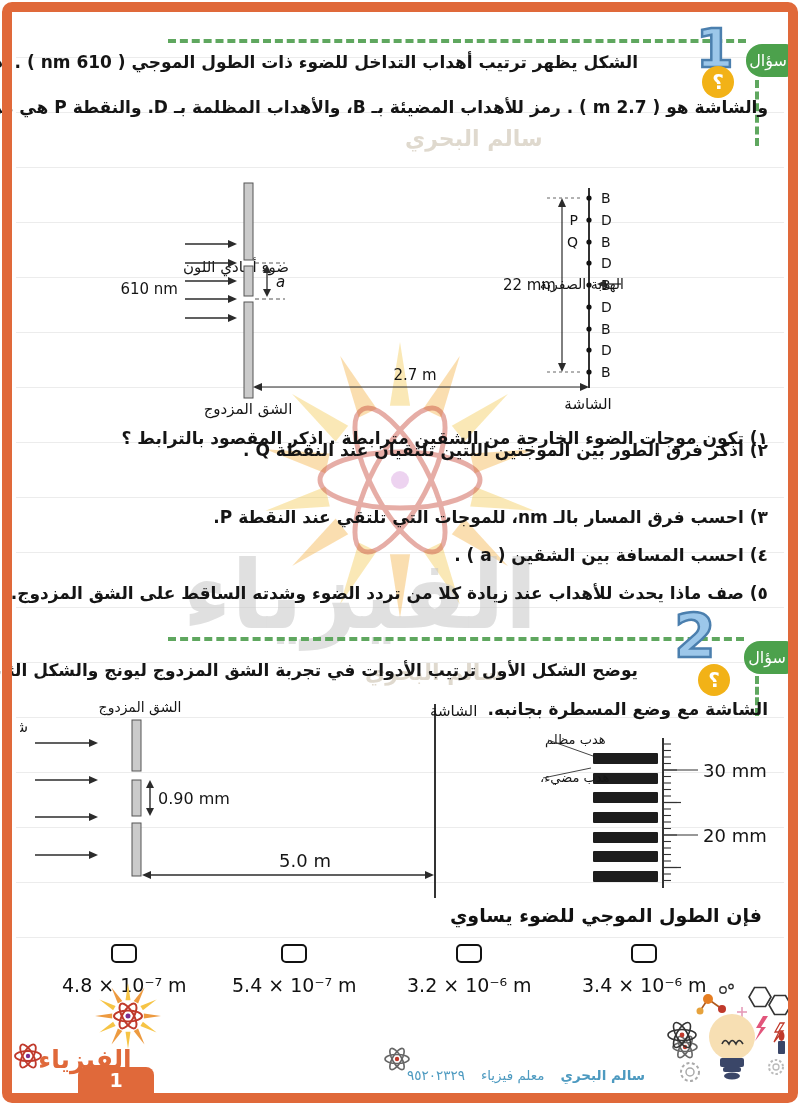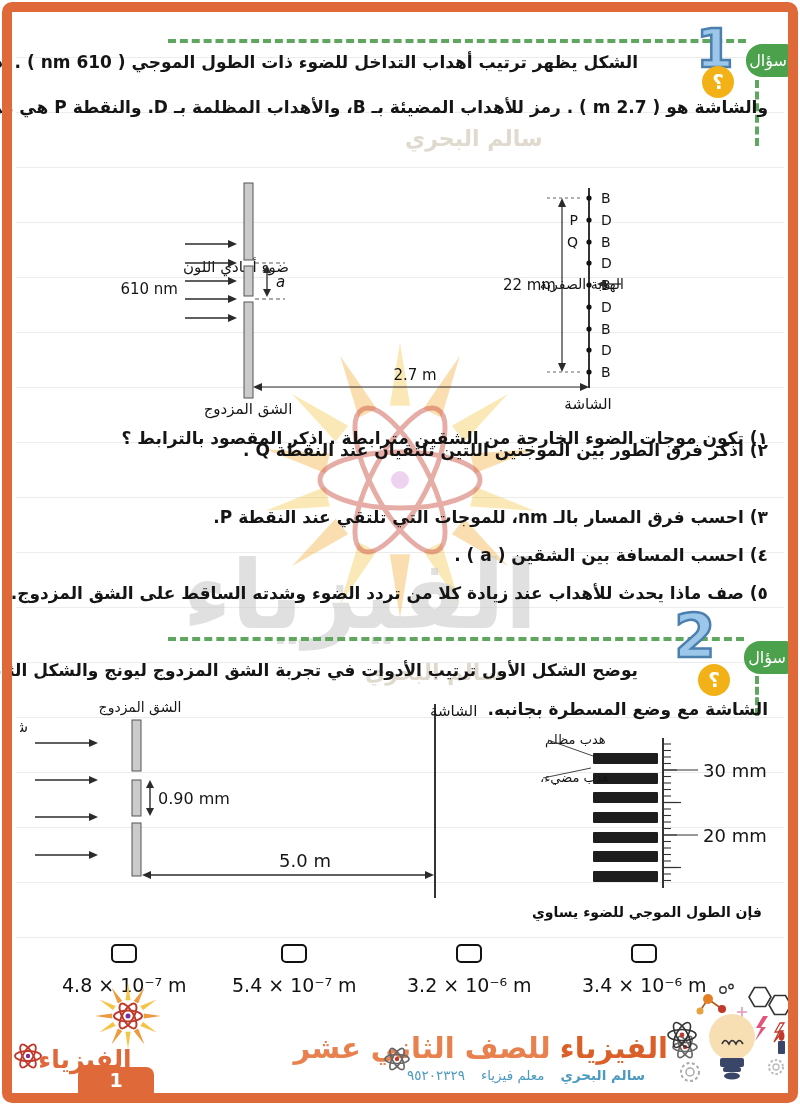--- a/index.html
+++ b/index.html
@@ -20,21 +20,21 @@
     text-align:center;border-radius:16px 4px 4px 16px;z-index:3;}
   .qnum{position:absolute;font-weight:bold;color:#9CC7EA;-webkit-text-stroke:2.5px #4B7FAE;z-index:4;line-height:1;}
   .qmark{position:absolute;width:32px;height:32px;border-radius:50%;background:#F2B217;color:#fff;
     font-size:20px;font-weight:bold;text-align:center;line-height:32px;z-index:5;}
   
   .para{position:absolute;direction:rtl;text-align:right;font-size:17px;font-weight:bold;color:#151515;
     white-space:nowrap;z-index:2;}
   .item{position:absolute;right:32px;direction:rtl;text-align:right;font-size:17px;font-weight:bold;
     color:#151515;white-space:nowrap;z-index:2;}
   .item .n{margin-left:6px;}
-  .prompt{position:absolute;right:38px;top:904px;direction:rtl;font-size:14px;font-weight:bold;color:#111;z-index:2;}
+  .prompt{position:absolute;right:38px;top:904px;direction:rtl;font-size:19px;font-weight:bold;color:#111;z-index:2;}
   
   .dsvg{position:absolute;z-index:2;}
   svg text{font-family:"DejaVu Sans",sans-serif;fill:#151515;}
   
   .option{position:absolute;top:944px;display:flex;align-items:center;gap:11px;direction:ltr;z-index:2;flex-direction:column;}
   .cb{width:22px;height:15px;border:2.5px solid #111;border-radius:5px;background:#fff;display:inline-block;}
   .opt-label{font-size:19px;color:#111;white-space:nowrap;}
   
   .f-title{position:absolute;right:132px;top:1031px;direction:rtl;font-size:29px;white-space:nowrap;z-index:2;}
   .f-title .b{font-weight:bold;color:#DB5F28;}
@@ -317,25 +317,20 @@
   </svg>
   <svg class="dsvg" style="left:8px;top:1036px;" width="40" height="40" viewBox="0 0 40 40">
     <ellipse cx="20" cy="20" rx="13" ry="5" fill="none" stroke="#C0392B" stroke-width="1.8"></ellipse>
     <ellipse cx="20" cy="20" rx="13" ry="5" fill="none" stroke="#C0392B" stroke-width="1.8" transform="rotate(60 20 20)"></ellipse>
     <ellipse cx="20" cy="20" rx="13" ry="5" fill="none" stroke="#C0392B" stroke-width="1.8" transform="rotate(-60 20 20)"></ellipse>
     <circle cx="20" cy="20" r="2.2" fill="#7B2D8E"></circle>
   </svg>
   <div class="brand-text">الفيزياء</div>
   <div class="page-tab">1</div>
 
-  <div class="f-title">
-    <span class="b">الفيزياء</span>
-    <span> </span>
-    <span class="r">للصف الثاني عشر</span>
-  </div>
   <div class="f-sub">
     <span class="a">سالم البحري</span>
     <span>معلم فيزياء</span>
     <span>٩٥٢٠٢٣٢٩</span>
   </div>
   <svg class="dsvg" style="left:668px;top:1030px;" width="34" height="34" viewBox="0 0 34 34">
     <ellipse cx="17" cy="17" rx="12" ry="4.5" fill="none" stroke="#666" stroke-width="1.6"></ellipse>
     <ellipse cx="17" cy="17" rx="12" ry="4.5" fill="none" stroke="#666" stroke-width="1.6" transform="rotate(60 17 17)"></ellipse>
     <ellipse cx="17" cy="17" rx="12" ry="4.5" fill="none" stroke="#666" stroke-width="1.6" transform="rotate(-60 17 17)"></ellipse>
     <circle cx="17" cy="17" r="2.2" fill="#C0392B"></circle>

